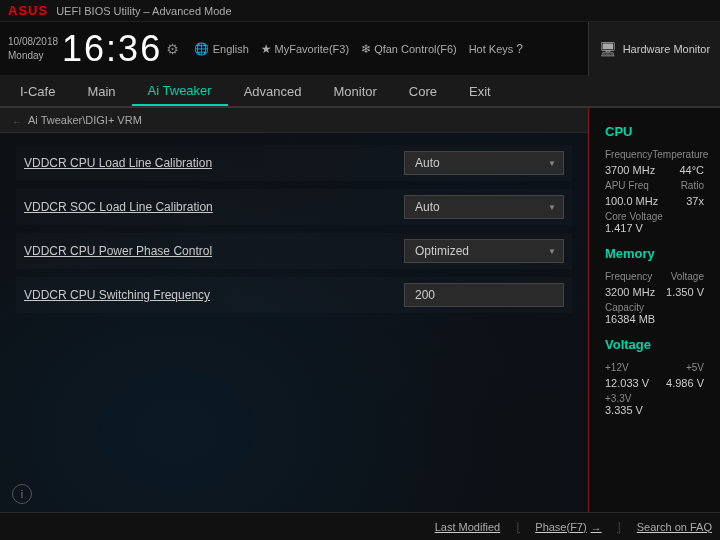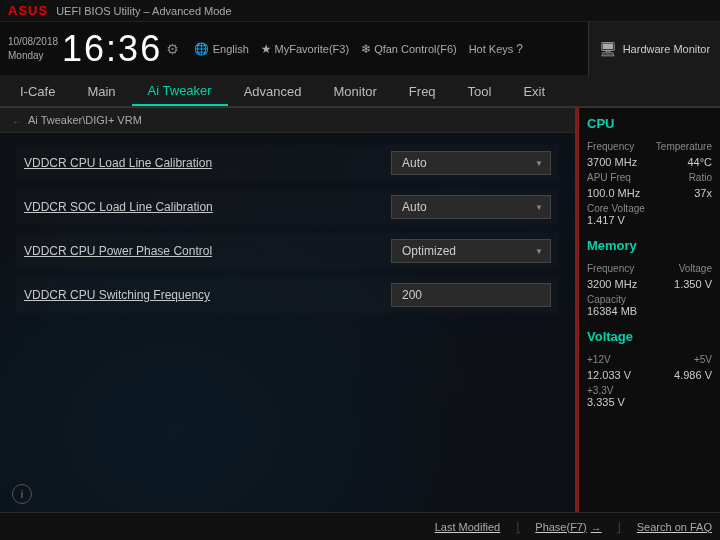--- a/index.html
+++ b/index.html
@@ -229,24 +229,24 @@
       display: flex;
       align-items: center;
       justify-content: center;
       font-size: 11px;
       color: #777;
       cursor: pointer;
     }
 
     
     .hw-sidebar {
-      width: 145px;
+      width: 132px;
       background: #0d0d0d;
-      border-left: 4px solid #7f1d1d;
-      padding: 8px;
+      border-left: 1px solid #7f1d1d;
+      padding: 16px;
       overflow-y: auto;
     }
     .hw-section-title {
       font-size: 13px;
       font-weight: bold;
       color: #00d4aa;
       margin-bottom: 8px;
       padding-bottom: 2px;
     }
     .hw-row {
@@ -328,22 +328,21 @@
     <span>Hardware Monitor</span>
   </div>
 </div>
 
 <div class="nav-bar">
   <div class="nav-item">I-Cafe</div>
   <div class="nav-item">Main</div>
   <div class="nav-item active">Ai Tweaker</div>
   <div class="nav-item">Advanced</div>
   <div class="nav-item">Monitor</div>
-  <div class="nav-item">Freq</div>
-  <div class="nav-item">Tool</div>
+  <div class="nav-item">Core</div>
   <div class="nav-item">Exit</div>
 </div>
 
 <div class="main-layout">
 
   <div class="left-content">
 
     <div class="breadcrumb">
       <span class="breadcrumb-arrow">←</span>
       <span>Ai Tweaker\DIGI+ VRM</span>

